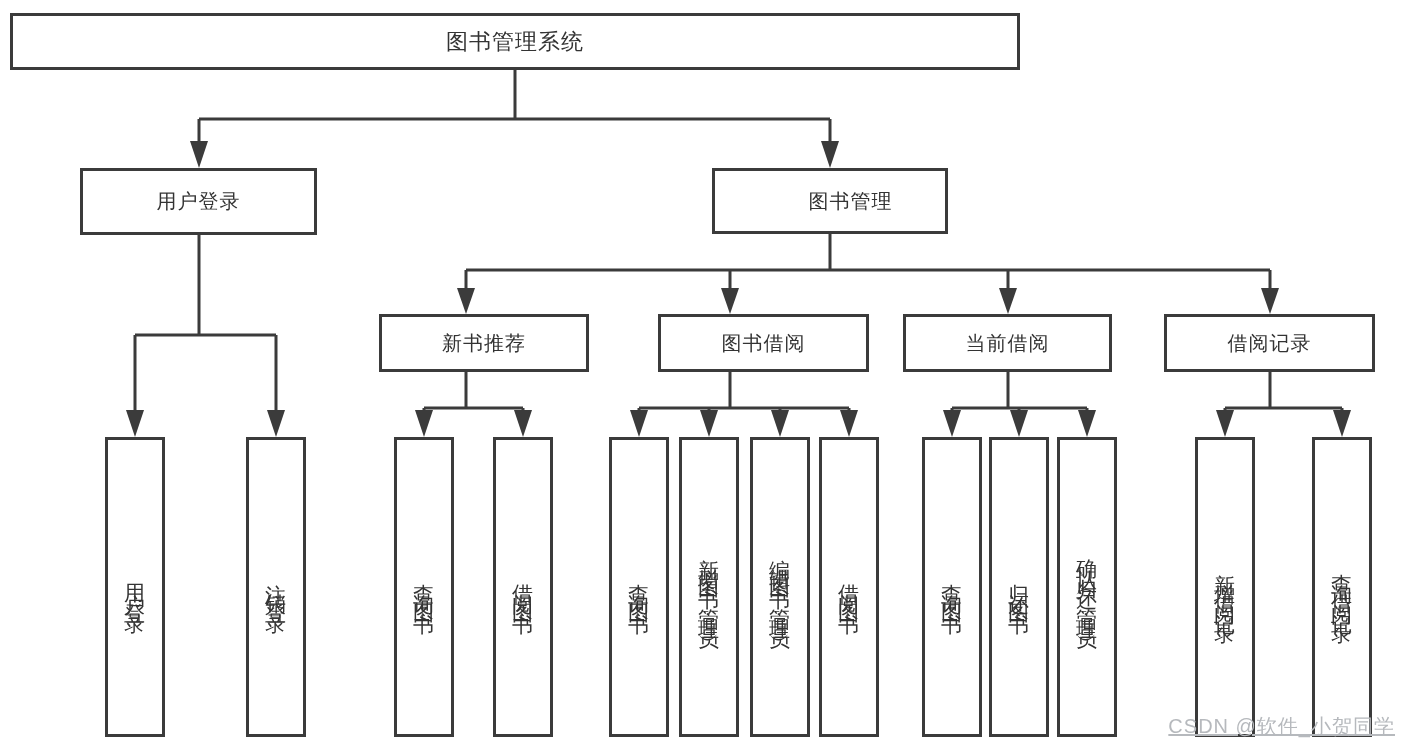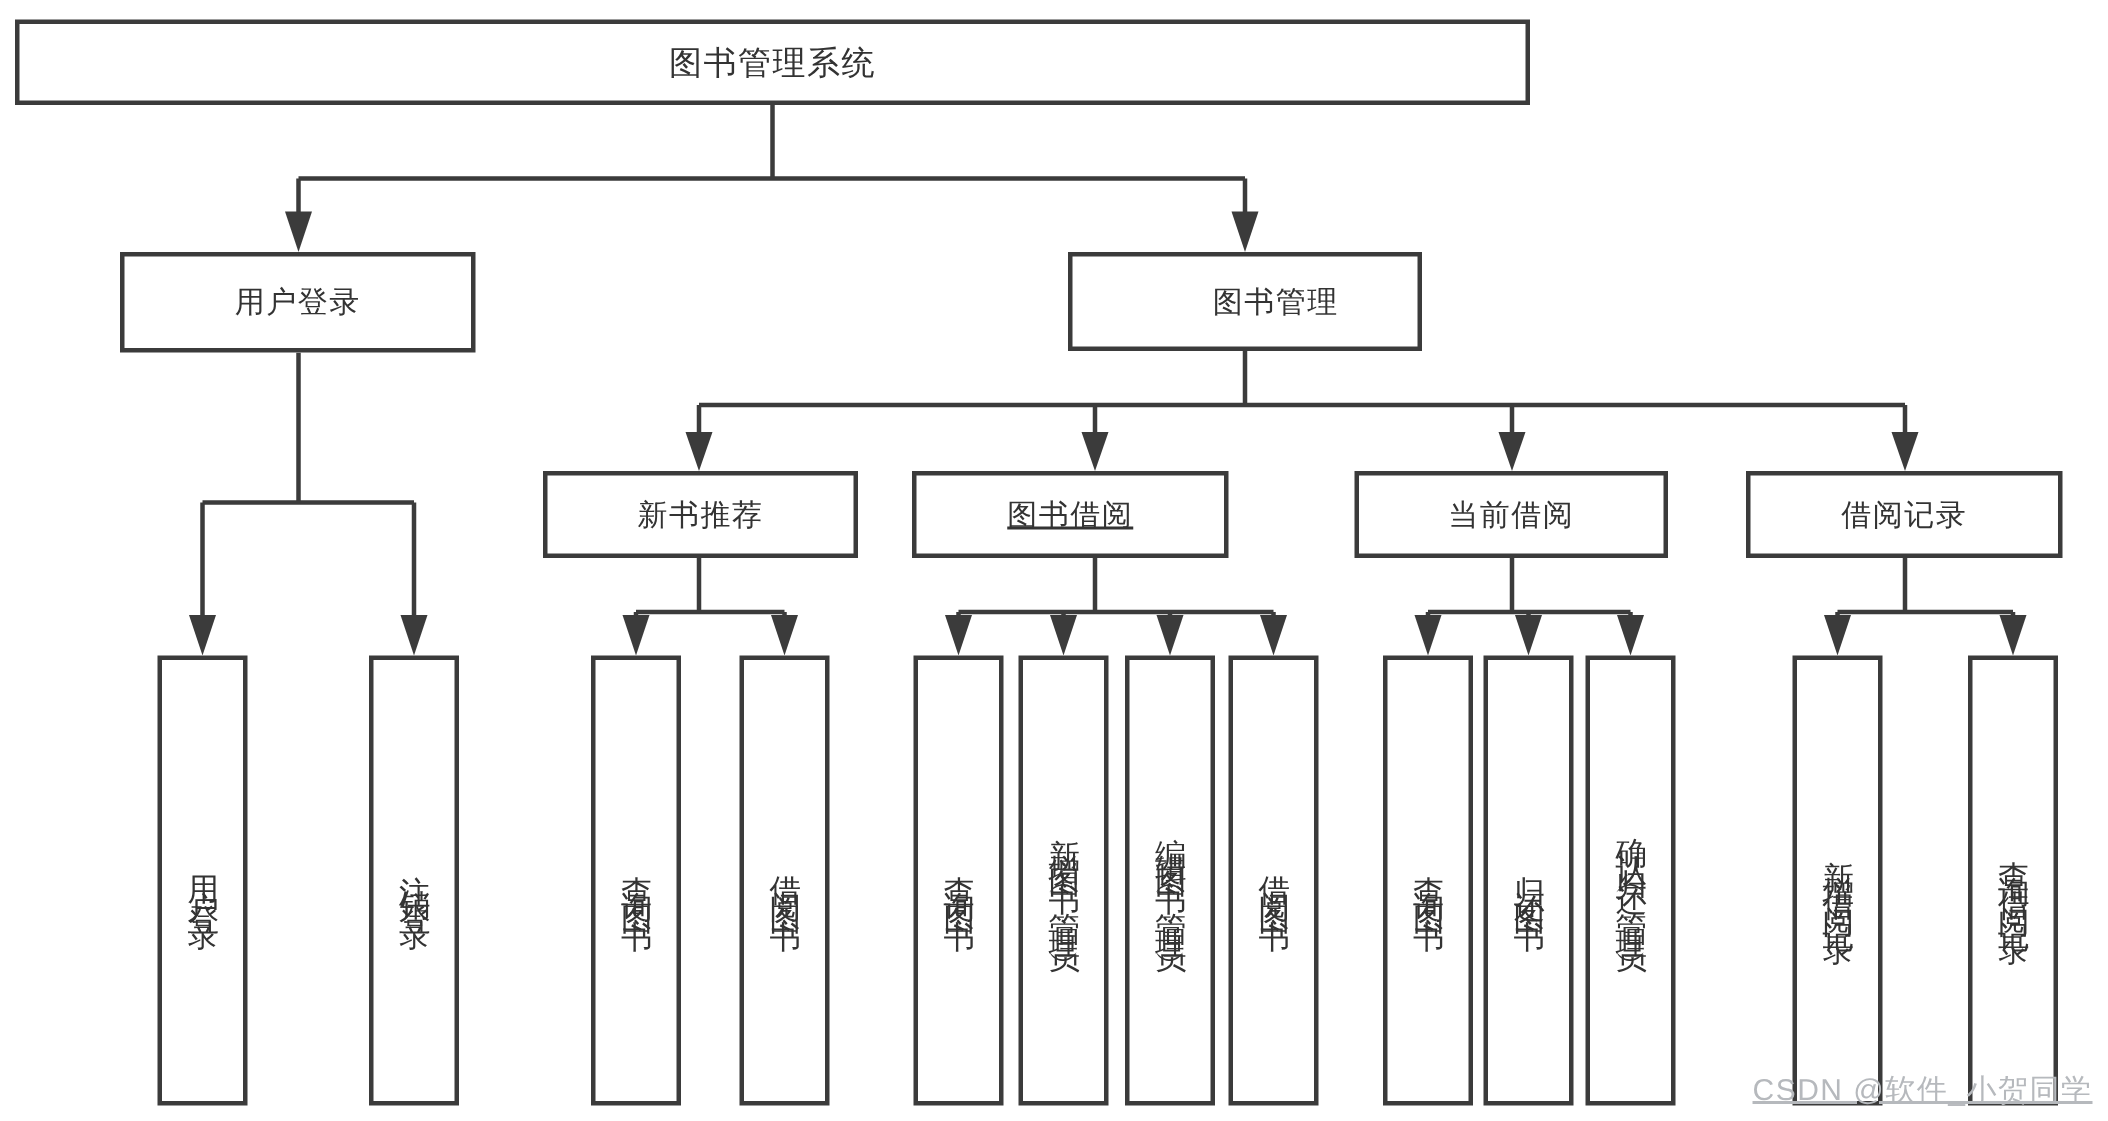--- a/index.html
+++ b/index.html
@@ -114,24 +114,24 @@
     <span>图书管理系统</span>
   </div>
 
   <div class="hbox lvl" style="left:80px; top:168px; width:237px; height:67px;">
     <span>用户登录</span>
   </div>
   <div class="hbox lvl" style="left:712px; top:168px; width:236px; height:66px;padding-left:41px;">
     <span>图书管理</span>
   </div>
 
-  <div class="hbox lvl" style="left:362px; top:314px; width:210px; height:58px;">
+  <div class="hbox lvl" style="left:379px; top:314px; width:210px; height:58px;">
     <span>新书推荐</span>
   </div>
-  <div class="hbox lvl" style="left:608px; top:314px; width:211px; height:58px;text-decoration:underline;">
+  <div class="hbox lvl" style="left:658px; top:314px; width:211px; height:58px;">
     <span>图书借阅</span>
   </div>
   <div class="hbox lvl" style="left:1164px; top:314px; width:211px; height:58px;">
     <span>借阅记录</span>
   </div>
   <div class="hbox lvl" style="left:903px; top:314px; width:209px; height:58px;">
     <span>当前借阅</span>
   </div>
 
   <div class="vbox" style="left:105px; top:437px;">

